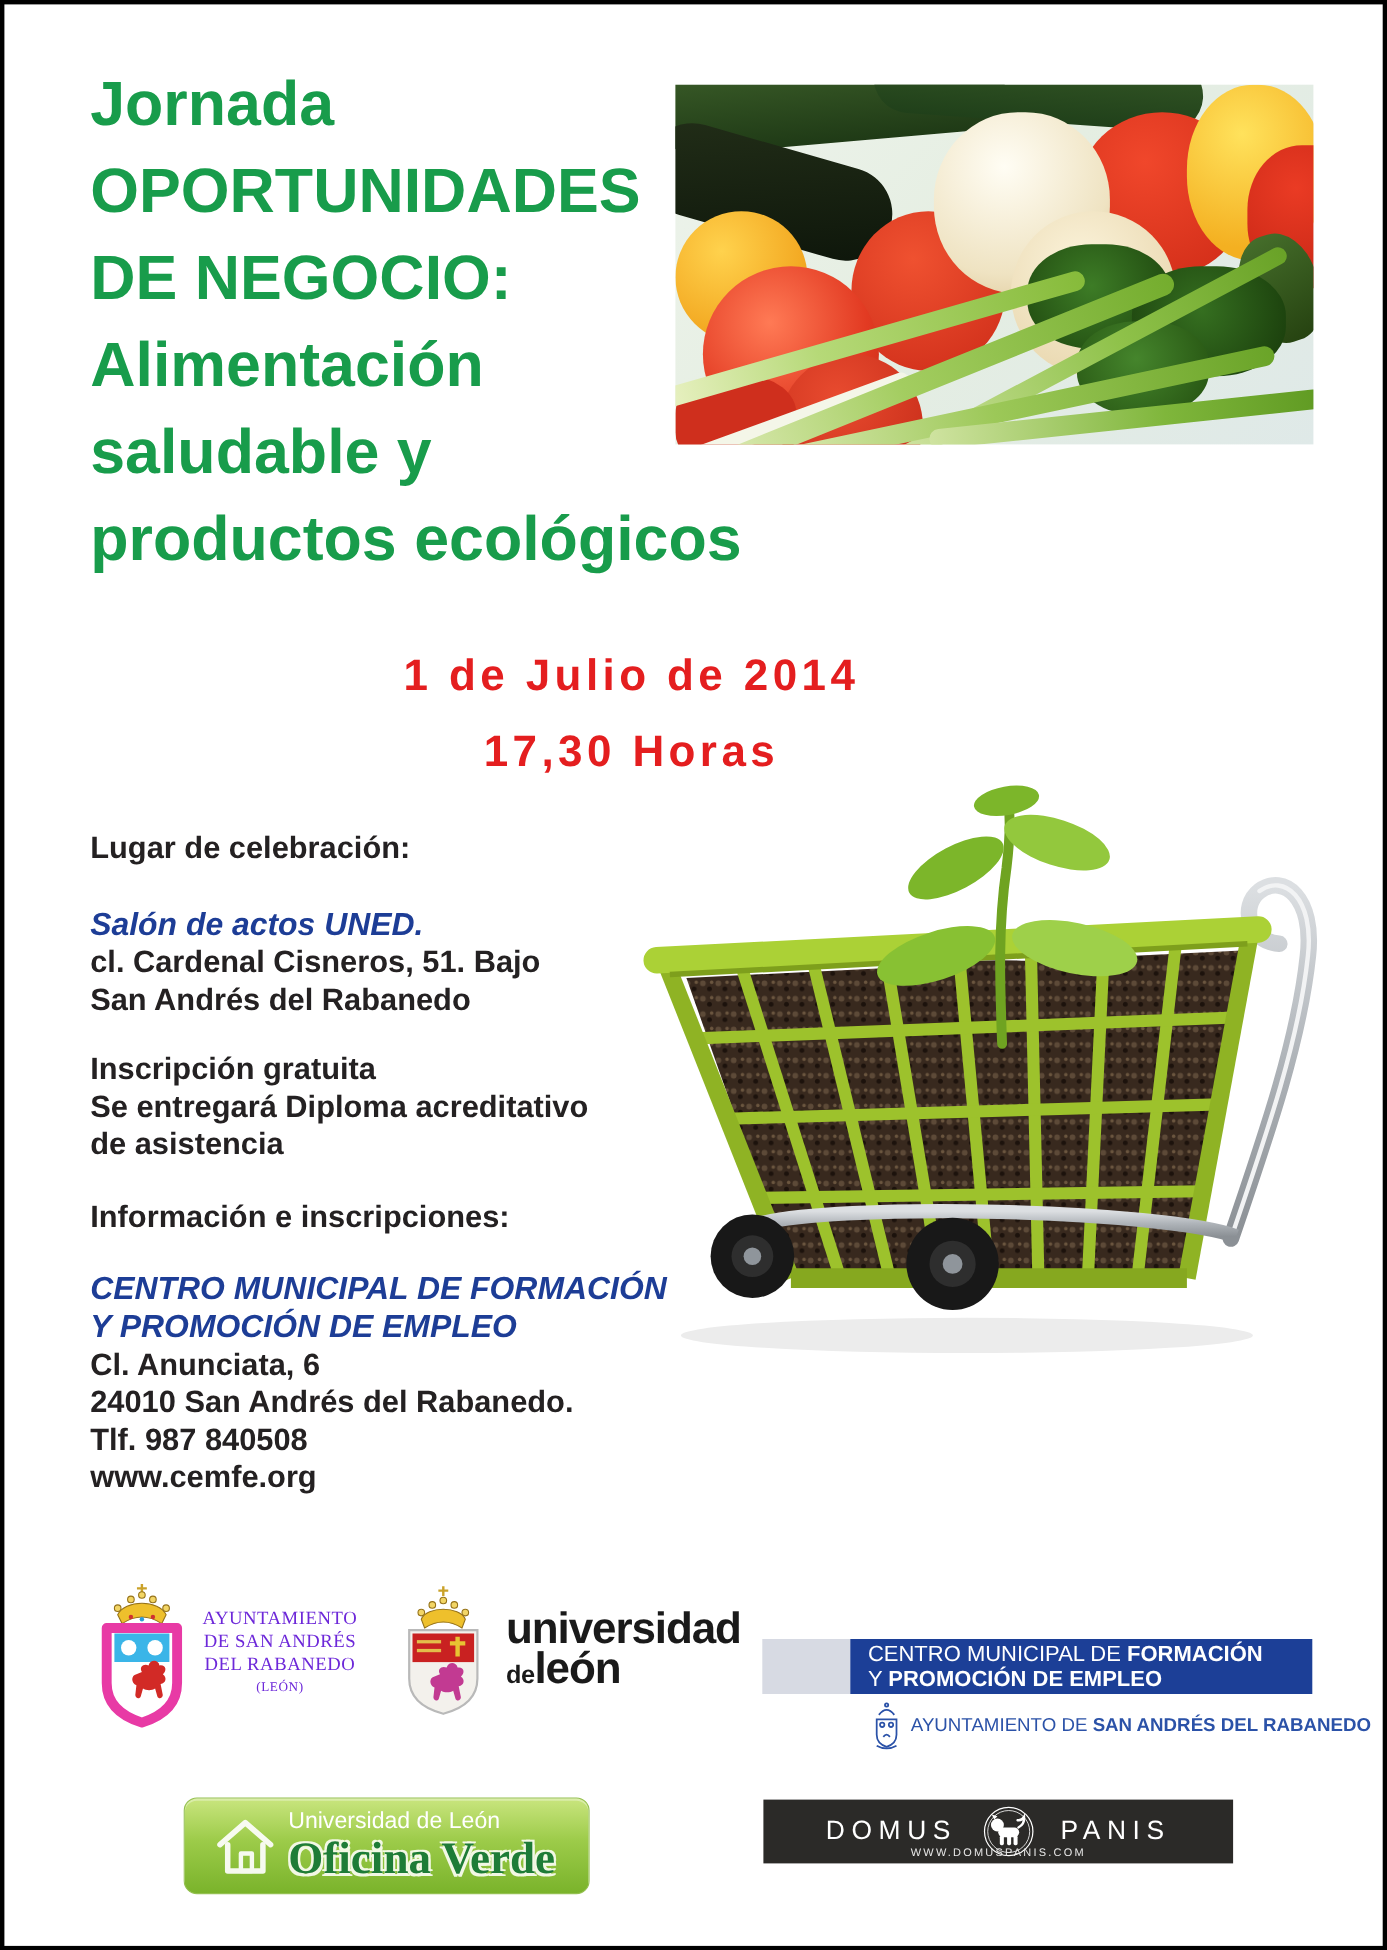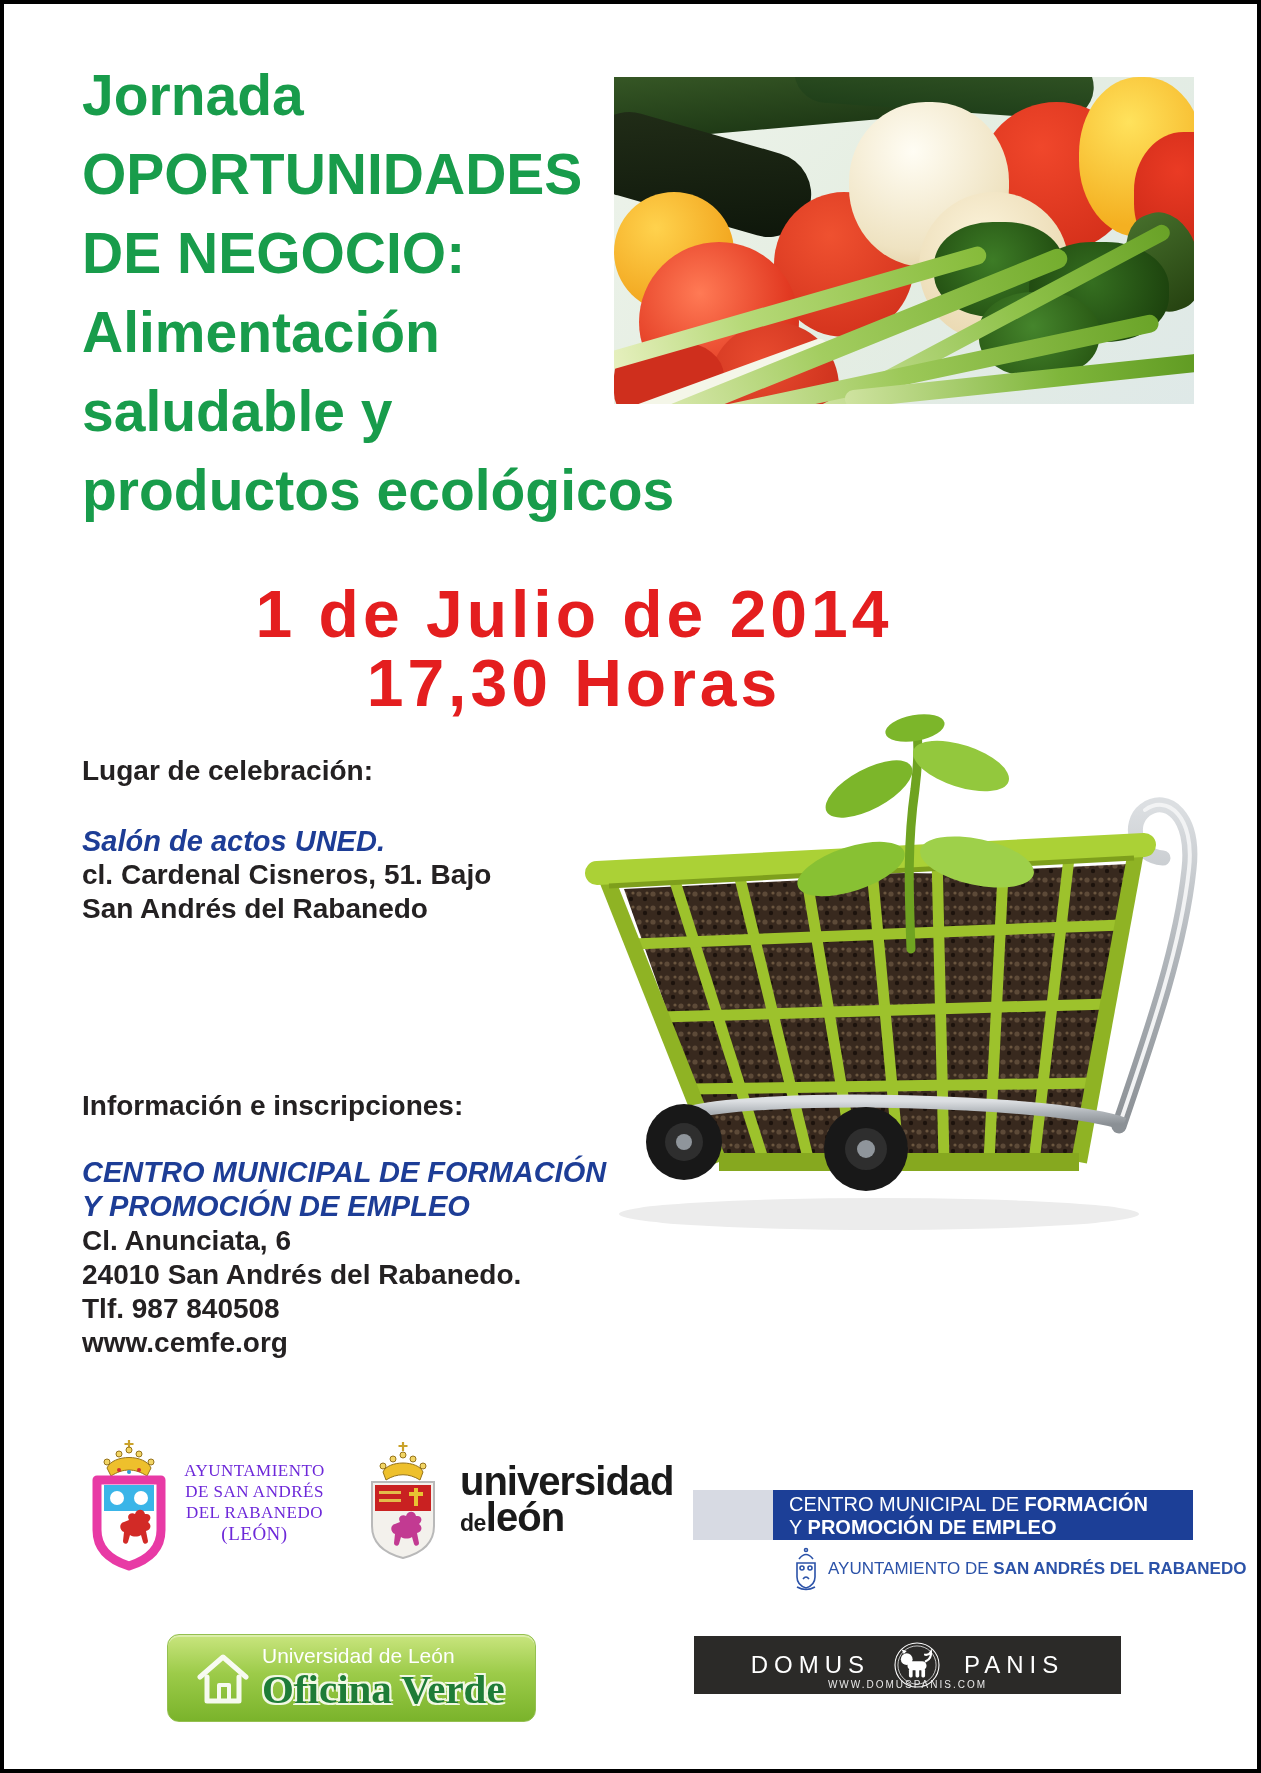--- a/index.html
+++ b/index.html
@@ -55,41 +55,41 @@
          background:linear-gradient(90deg,#eef3cc,#9cc858 50%,#6aa428);}
   .v-sc4{left:150px;top:245px;width:430px;height:16px;border-radius:10px;transform:rotate(-28deg);
          background:linear-gradient(90deg,#d9e8ae,#8fc24a 60%,#69a227);}
   .v-sc5{left:230px;top:295px;width:360px;height:18px;border-radius:10px;transform:rotate(-6deg);
          background:linear-gradient(90deg,#cfe3a0,#7fb63b 60%,#5f9a22);}
   .v-sc6{left:-20px;top:300px;width:240px;height:16px;border-radius:10px;transform:rotate(-20deg);
          background:#f4f6e8;}
 
   
   .date-block{position:absolute;left:80px;top:576px;width:980px;text-align:center;
-              color:#e41e1f;font-weight:bold;font-size:66px;line-height:69px;letter-spacing:4px;}
+              color:#e41e1f;font-weight:bold;font-size:40px;line-height:69px;letter-spacing:4px;}
 
   
   .p{position:absolute;left:78px;font-size:28px;font-weight:bold;color:#242122;line-height:34px;}
   .p-loc{top:750px;}
   .p-venue{top:820px;}
   .p-reg{top:951px;}
   .p-infohead{top:1085px;}
   .p-org{top:1151px;}
   .p-contact{top:1220px;}
   .blue-it{color:#1d3d96;font-style:italic;font-size:29px;}
 
   
   .cart{position:absolute;left:575px;top:690px;}
 
   
   .crest-ayto{position:absolute;left:75px;top:1428px;}
   .ayto-text{position:absolute;left:178px;top:1456px;width:145px;text-align:center;
              font-family:"Liberation Serif",serif;font-size:17px;line-height:21px;color:#6d28d9;
              letter-spacing:0.5px;}
-  .ayto-text .small{font-size:19px;}
+  .ayto-text .small{font-size:12px;}
   .crest-ule{position:absolute;left:356px;top:1428px;}
   .ule-logo{position:absolute;left:456px;top:1460px;color:#1a1a1a;font-weight:bold;
             font-size:40px;line-height:34px;letter-spacing:-1px;}
   .ule-logo .ln2{margin-top:2px;}
   .ule-logo .de{font-size:23px;letter-spacing:-0.5px;}
 
   .cemfe-banner{position:absolute;left:689px;top:1486px;width:500px;height:50px;display:flex;}
   .cemfe-gray{width:80px;height:50px;background:#d7dae3;}
   .cemfe-blue{flex:1;background:#1c3f97;color:#fff;font-size:20px;line-height:23px;
               padding:3px 0 0 16px;box-sizing:border-box;}
@@ -163,20 +163,25 @@
   </div>
 
   <div class="p p-loc">Lugar de celebración:</div>
 
   <div class="p p-venue">
     <div class="blue-it">Salón de actos UNED.</div>
     <div>cl. Cardenal Cisneros, 51. Bajo</div>
     <div>San Andrés del Rabanedo</div>
   </div>
 
+  <div class="p p-reg">
+    <div>Inscripción gratuita</div>
+    <div>Se entregará Diploma acreditativo</div>
+    <div>de asistencia</div>
+  </div>
 
   <div class="p p-infohead">Información e inscripciones:</div>
 
   <div class="p p-org">
     <div class="blue-it">CENTRO MUNICIPAL DE FORMACIÓN</div>
     <div class="blue-it">Y PROMOCIÓN DE EMPLEO</div>
   </div>
 
   <div class="p p-contact">
     <div>Cl. Anunciata, 6</div>

